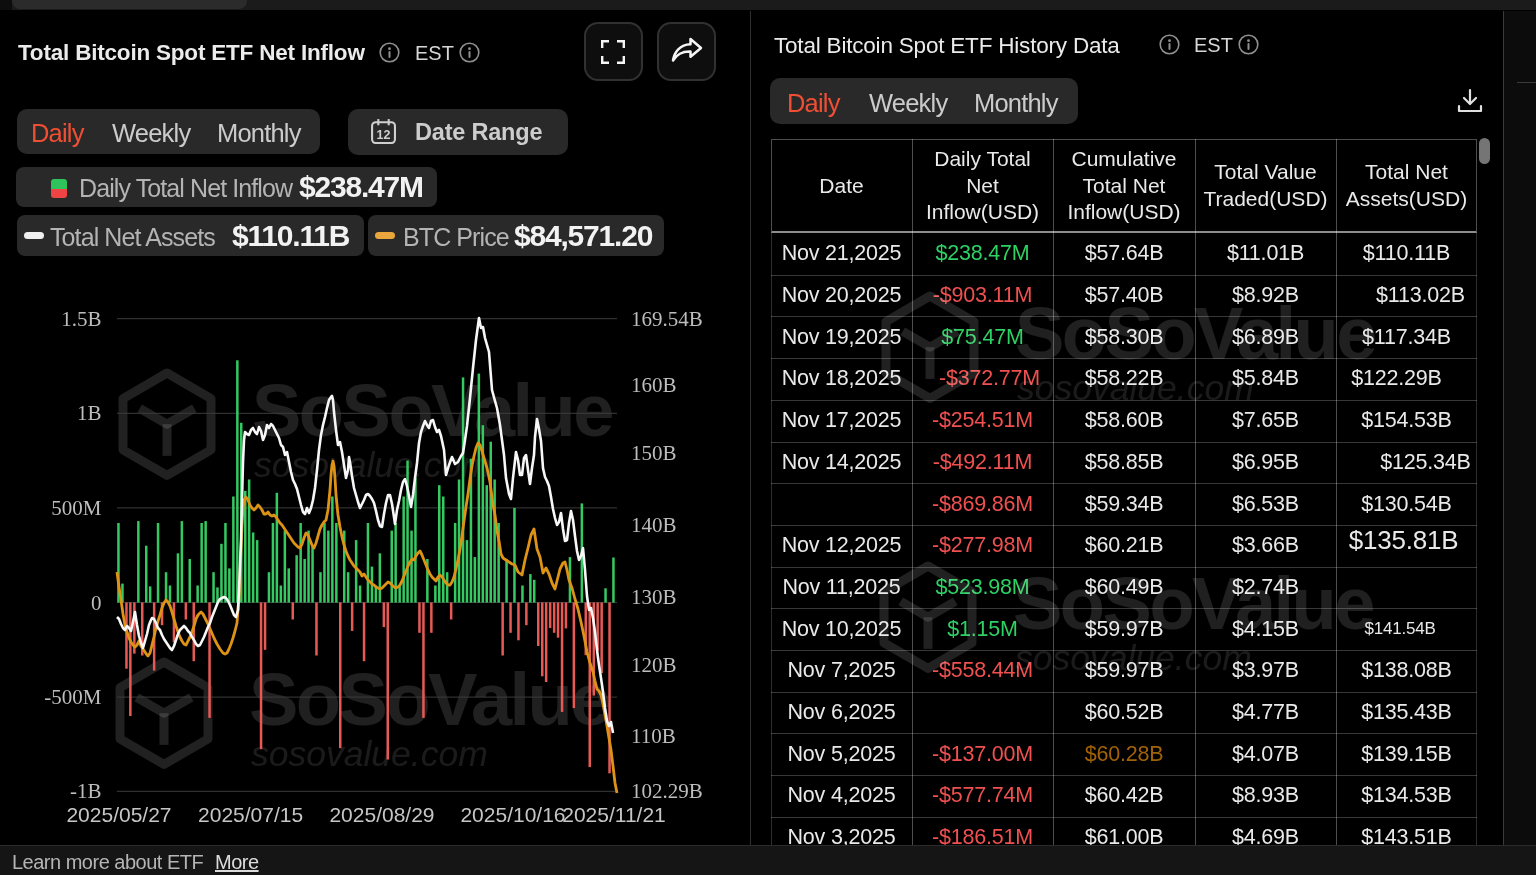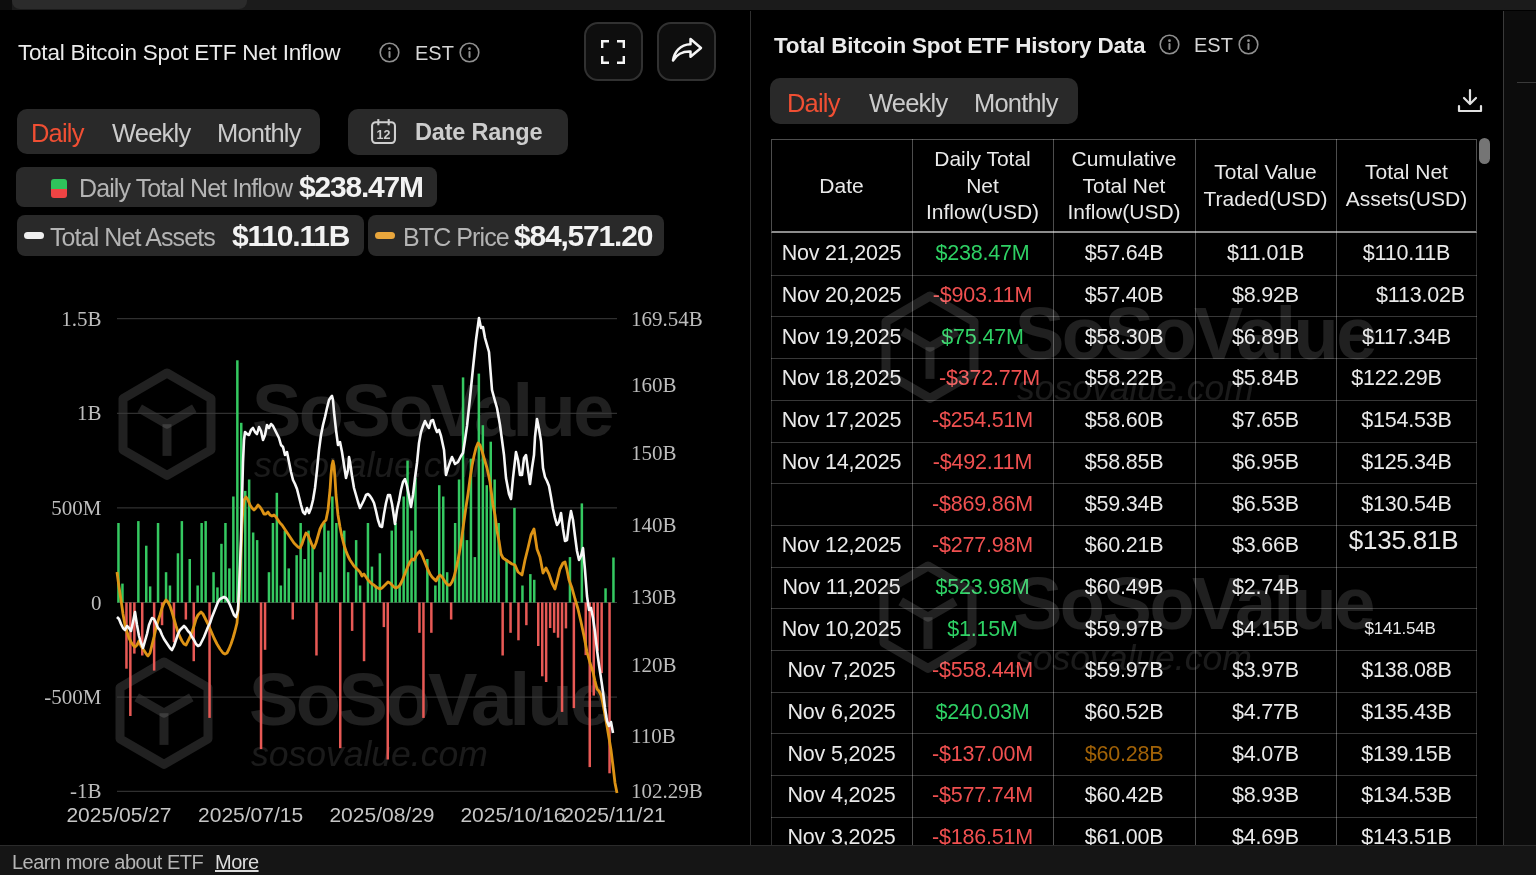--- a/index.html
+++ b/index.html
@@ -1,16 +1,16 @@
 <!DOCTYPE html>
 <html><head><meta charset="utf-8"><title>t</title><style>html,body{margin:0;padding:0;background:#000;}body{width:1536px;height:875px;position:relative;overflow:hidden;font-family:"Liberation Sans",sans-serif;}.abs{position:absolute;}</style></head><body>
 <div class="abs" style="left:0;top:0;width:1536px;height:10px;background:#1b1b1b"></div>
 <div class="abs" style="left:0;top:0;width:12px;height:10px;background:#0d0d0d"></div>
 <div class="abs" style="left:12px;top:0;width:235px;height:9px;background:#2b2b2b;border-radius:0 0 8px 8px"></div>
-<div class="abs" style="left:18px;top:40px;font-size:22.5px;font-weight:normal;color:#ebebeb;letter-spacing:-0.2px">Total Bitcoin Spot ETF Net Inflow</div>
+<div class="abs" style="left:18px;top:40px;font-size:22.5px;font-weight:bold;color:#ebebeb;letter-spacing:-0.2px">Total Bitcoin Spot ETF Net Inflow</div>
 <svg width="21" height="21" viewBox="0 0 21 21" style="position:absolute;left:379px;top:42px">
     <circle cx="10.5" cy="10.5" r="9.3" fill="none" stroke="#8f8f8f" stroke-width="1.6"></circle>
     <circle cx="10.5" cy="6.7" r="1.4" fill="#8f8f8f"></circle>
     <rect x="9.5" y="9.0" width="2" height="7" rx="1" fill="#8f8f8f"></rect>
   </svg>
 <div class="abs" style="left:415px;top:42px;font-size:20px;color:#d6d6d6">EST</div>
 <svg width="21" height="21" viewBox="0 0 21 21" style="position:absolute;left:459px;top:42px">
     <circle cx="10.5" cy="10.5" r="9.3" fill="none" stroke="#8f8f8f" stroke-width="1.6"></circle>
     <circle cx="10.5" cy="6.7" r="1.4" fill="#8f8f8f"></circle>
     <rect x="9.5" y="9.0" width="2" height="7" rx="1" fill="#8f8f8f"></rect>
@@ -219,21 +219,21 @@
     <text x="119" y="822" text-anchor="middle" font-family="Liberation Sans" font-size="21" fill="#c6c6c6">2025/05/27</text>
     <text x="250.6" y="822" text-anchor="middle" font-family="Liberation Sans" font-size="21" fill="#c6c6c6">2025/07/15</text>
     <text x="382" y="822" text-anchor="middle" font-family="Liberation Sans" font-size="21" fill="#c6c6c6">2025/08/29</text>
     <text x="513" y="822" text-anchor="middle" font-family="Liberation Sans" font-size="21" fill="#c6c6c6">2025/10/16</text>
     <text x="614" y="822" text-anchor="middle" font-family="Liberation Sans" font-size="21" fill="#c6c6c6">2025/11/21</text>
   </svg>
 <div class="abs" style="left:750px;top:11px;width:1px;height:834px;background:#303030"></div>
 <div class="abs" style="left:1503px;top:11px;width:1px;height:834px;background:#3a3a3a"></div>
 <div class="abs" style="left:1504px;top:11px;width:32px;height:834px;background:#0c0c0c"></div>
 <div class="abs" style="left:1517px;top:82px;width:19px;height:1px;background:#3a3a3a"></div>
-<div class="abs" style="left:774px;top:33px;font-size:22.5px;font-weight:bold;color:#ebebeb;letter-spacing:-0.2px">Total Bitcoin Spot ETF History Data</div>
+<div class="abs" style="left:774px;top:33px;font-size:22.5px;font-weight:normal;color:#ebebeb;letter-spacing:-0.2px">Total Bitcoin Spot ETF History Data</div>
 <svg width="21" height="21" viewBox="0 0 21 21" style="position:absolute;left:1159px;top:34px">
     <circle cx="10.5" cy="10.5" r="9.3" fill="none" stroke="#8f8f8f" stroke-width="1.6"></circle>
     <circle cx="10.5" cy="6.7" r="1.4" fill="#8f8f8f"></circle>
     <rect x="9.5" y="9.0" width="2" height="7" rx="1" fill="#8f8f8f"></rect>
   </svg>
 <div class="abs" style="left:1194px;top:34px;font-size:20px;color:#d6d6d6">EST</div>
 <svg width="21" height="21" viewBox="0 0 21 21" style="position:absolute;left:1238px;top:34px">
     <circle cx="10.5" cy="10.5" r="9.3" fill="none" stroke="#8f8f8f" stroke-width="1.6"></circle>
     <circle cx="10.5" cy="6.7" r="1.4" fill="#8f8f8f"></circle>
     <rect x="9.5" y="9.0" width="2" height="7" rx="1" fill="#8f8f8f"></rect>
@@ -287,21 +287,21 @@
     <div style="position:absolute;left:0px;top:260.79999999999995px;width:141px;height:41.7px;display:flex;align-items:center;justify-content:center;font-size:21.5px;letter-spacing:-0.2px;color:#e9e9e9;white-space:nowrap">Nov 17,2025</div>
     <div style="position:absolute;left:141px;top:260.79999999999995px;width:141px;height:41.7px;display:flex;align-items:center;justify-content:center;font-size:21.5px;letter-spacing:-0.2px;color:#f05050;white-space:nowrap">-$254.51M</div>
     <div style="position:absolute;left:282px;top:260.79999999999995px;width:142px;height:41.7px;display:flex;align-items:center;justify-content:center;font-size:21.5px;letter-spacing:-0.2px;color:#e9e9e9;white-space:nowrap">$58.60B</div>
     <div style="position:absolute;left:424px;top:260.79999999999995px;width:141px;height:41.7px;display:flex;align-items:center;justify-content:center;font-size:21.5px;letter-spacing:-0.2px;color:#e9e9e9;white-space:nowrap">$7.65B</div>
     <div style="position:absolute;left:565px;top:260.79999999999995px;width:141px;height:41.7px;display:flex;align-items:center;justify-content:center;font-size:21.5px;letter-spacing:-0.2px;color:#e9e9e9;white-space:nowrap">$154.53B</div>
     <div style="position:absolute;left:0;top:302.5px;width:706px;height:1px;background:rgba(255,255,255,0.22)"></div>
     <div style="position:absolute;left:0px;top:302.49999999999994px;width:141px;height:41.7px;display:flex;align-items:center;justify-content:center;font-size:21.5px;letter-spacing:-0.2px;color:#e9e9e9;white-space:nowrap">Nov 14,2025</div>
     <div style="position:absolute;left:141px;top:302.49999999999994px;width:141px;height:41.7px;display:flex;align-items:center;justify-content:center;font-size:21.5px;letter-spacing:-0.2px;color:#f05050;white-space:nowrap">-$492.11M</div>
     <div style="position:absolute;left:282px;top:302.49999999999994px;width:142px;height:41.7px;display:flex;align-items:center;justify-content:center;font-size:21.5px;letter-spacing:-0.2px;color:#e9e9e9;white-space:nowrap">$58.85B</div>
     <div style="position:absolute;left:424px;top:302.49999999999994px;width:141px;height:41.7px;display:flex;align-items:center;justify-content:center;font-size:21.5px;letter-spacing:-0.2px;color:#e9e9e9;white-space:nowrap">$6.95B</div>
-    <div style="position:absolute;left:565px;top:302.49999999999994px;width:141px;height:41.7px;display:flex;align-items:center;justify-content:center;font-size:21.5px;letter-spacing:-0.2px;color:#e9e9e9;white-space:nowrap">$125.34B</div>
+    <div style="position:absolute;left:584px;top:302.49999999999994px;width:141px;height:41.7px;display:flex;align-items:center;justify-content:center;font-size:21.5px;letter-spacing:-0.2px;color:#e9e9e9;white-space:nowrap">$125.34B</div>
     <div style="position:absolute;left:0;top:344.2px;width:706px;height:1px;background:rgba(255,255,255,0.22)"></div>
     <div style="position:absolute;left:141px;top:344.19999999999993px;width:141px;height:41.7px;display:flex;align-items:center;justify-content:center;font-size:21.5px;letter-spacing:-0.2px;color:#f05050;white-space:nowrap">-$869.86M</div>
     <div style="position:absolute;left:282px;top:344.19999999999993px;width:142px;height:41.7px;display:flex;align-items:center;justify-content:center;font-size:21.5px;letter-spacing:-0.2px;color:#e9e9e9;white-space:nowrap">$59.34B</div>
     <div style="position:absolute;left:424px;top:344.19999999999993px;width:141px;height:41.7px;display:flex;align-items:center;justify-content:center;font-size:21.5px;letter-spacing:-0.2px;color:#e9e9e9;white-space:nowrap">$6.53B</div>
     <div style="position:absolute;left:565px;top:344.19999999999993px;width:141px;height:41.7px;display:flex;align-items:center;justify-content:center;font-size:21.5px;letter-spacing:-0.2px;color:#e9e9e9;white-space:nowrap">$130.54B</div>
     <div style="position:absolute;left:0;top:385.9px;width:706px;height:1px;background:rgba(255,255,255,0.22)"></div>
     <div style="position:absolute;left:0px;top:385.8999999999999px;width:141px;height:41.7px;display:flex;align-items:center;justify-content:center;font-size:21.5px;letter-spacing:-0.2px;color:#e9e9e9;white-space:nowrap">Nov 12,2025</div>
     <div style="position:absolute;left:141px;top:385.8999999999999px;width:141px;height:41.7px;display:flex;align-items:center;justify-content:center;font-size:21.5px;letter-spacing:-0.2px;color:#f05050;white-space:nowrap">-$277.98M</div>
     <div style="position:absolute;left:282px;top:385.8999999999999px;width:142px;height:41.7px;display:flex;align-items:center;justify-content:center;font-size:21.5px;letter-spacing:-0.2px;color:#e9e9e9;white-space:nowrap">$60.21B</div>
     <div style="position:absolute;left:424px;top:385.8999999999999px;width:141px;height:41.7px;display:flex;align-items:center;justify-content:center;font-size:21.5px;letter-spacing:-0.2px;color:#e9e9e9;white-space:nowrap">$3.66B</div>
@@ -318,21 +318,20 @@
     <div style="position:absolute;left:424px;top:469.2999999999999px;width:141px;height:41.7px;display:flex;align-items:center;justify-content:center;font-size:21.5px;letter-spacing:-0.2px;color:#e9e9e9;white-space:nowrap">$4.15B</div>
     <div style="position:absolute;left:565px;top:469.2999999999999px;width:128px;height:41.7px;display:flex;align-items:center;justify-content:center;font-size:17px;letter-spacing:-0.2px;color:#e9e9e9;white-space:nowrap">$141.54B</div>
     <div style="position:absolute;left:0;top:511.0px;width:706px;height:1px;background:rgba(255,255,255,0.22)"></div>
     <div style="position:absolute;left:0px;top:510.9999999999999px;width:141px;height:41.7px;display:flex;align-items:center;justify-content:center;font-size:21.5px;letter-spacing:-0.2px;color:#e9e9e9;white-space:nowrap">Nov 7,2025</div>
     <div style="position:absolute;left:141px;top:510.9999999999999px;width:141px;height:41.7px;display:flex;align-items:center;justify-content:center;font-size:21.5px;letter-spacing:-0.2px;color:#f05050;white-space:nowrap">-$558.44M</div>
     <div style="position:absolute;left:282px;top:510.9999999999999px;width:142px;height:41.7px;display:flex;align-items:center;justify-content:center;font-size:21.5px;letter-spacing:-0.2px;color:#e9e9e9;white-space:nowrap">$59.97B</div>
     <div style="position:absolute;left:424px;top:510.9999999999999px;width:141px;height:41.7px;display:flex;align-items:center;justify-content:center;font-size:21.5px;letter-spacing:-0.2px;color:#e9e9e9;white-space:nowrap">$3.97B</div>
     <div style="position:absolute;left:565px;top:510.9999999999999px;width:141px;height:41.7px;display:flex;align-items:center;justify-content:center;font-size:21.5px;letter-spacing:-0.2px;color:#e9e9e9;white-space:nowrap">$138.08B</div>
     <div style="position:absolute;left:0;top:552.7px;width:706px;height:1px;background:rgba(255,255,255,0.22)"></div>
     <div style="position:absolute;left:0px;top:552.6999999999999px;width:141px;height:41.7px;display:flex;align-items:center;justify-content:center;font-size:21.5px;letter-spacing:-0.2px;color:#e9e9e9;white-space:nowrap">Nov 6,2025</div>
-    <div style="position:absolute;left:141px;top:552.6999999999999px;width:141px;height:41.7px;display:flex;align-items:center;justify-content:center;font-size:21.5px;letter-spacing:-0.2px;color:#2ed164;white-space:nowrap">$240.03M</div>
     <div style="position:absolute;left:282px;top:552.6999999999999px;width:142px;height:41.7px;display:flex;align-items:center;justify-content:center;font-size:21.5px;letter-spacing:-0.2px;color:#e9e9e9;white-space:nowrap">$60.52B</div>
     <div style="position:absolute;left:424px;top:552.6999999999999px;width:141px;height:41.7px;display:flex;align-items:center;justify-content:center;font-size:21.5px;letter-spacing:-0.2px;color:#e9e9e9;white-space:nowrap">$4.77B</div>
     <div style="position:absolute;left:565px;top:552.6999999999999px;width:141px;height:41.7px;display:flex;align-items:center;justify-content:center;font-size:21.5px;letter-spacing:-0.2px;color:#e9e9e9;white-space:nowrap">$135.43B</div>
     <div style="position:absolute;left:0;top:594.4px;width:706px;height:1px;background:rgba(255,255,255,0.22)"></div>
     <div style="position:absolute;left:0px;top:594.4px;width:141px;height:41.7px;display:flex;align-items:center;justify-content:center;font-size:21.5px;letter-spacing:-0.2px;color:#e9e9e9;white-space:nowrap">Nov 5,2025</div>
     <div style="position:absolute;left:141px;top:594.4px;width:141px;height:41.7px;display:flex;align-items:center;justify-content:center;font-size:21.5px;letter-spacing:-0.2px;color:#f05050;white-space:nowrap">-$137.00M</div>
     <div style="position:absolute;left:282px;top:594.4px;width:142px;height:41.7px;display:flex;align-items:center;justify-content:center;font-size:21.5px;letter-spacing:-0.2px;color:#a16207;white-space:nowrap">$60.28B</div>
     <div style="position:absolute;left:424px;top:594.4px;width:141px;height:41.7px;display:flex;align-items:center;justify-content:center;font-size:21.5px;letter-spacing:-0.2px;color:#e9e9e9;white-space:nowrap">$4.07B</div>
     <div style="position:absolute;left:565px;top:594.4px;width:141px;height:41.7px;display:flex;align-items:center;justify-content:center;font-size:21.5px;letter-spacing:-0.2px;color:#e9e9e9;white-space:nowrap">$139.15B</div>
     <div style="position:absolute;left:0;top:636.1px;width:706px;height:1px;background:rgba(255,255,255,0.22)"></div>

